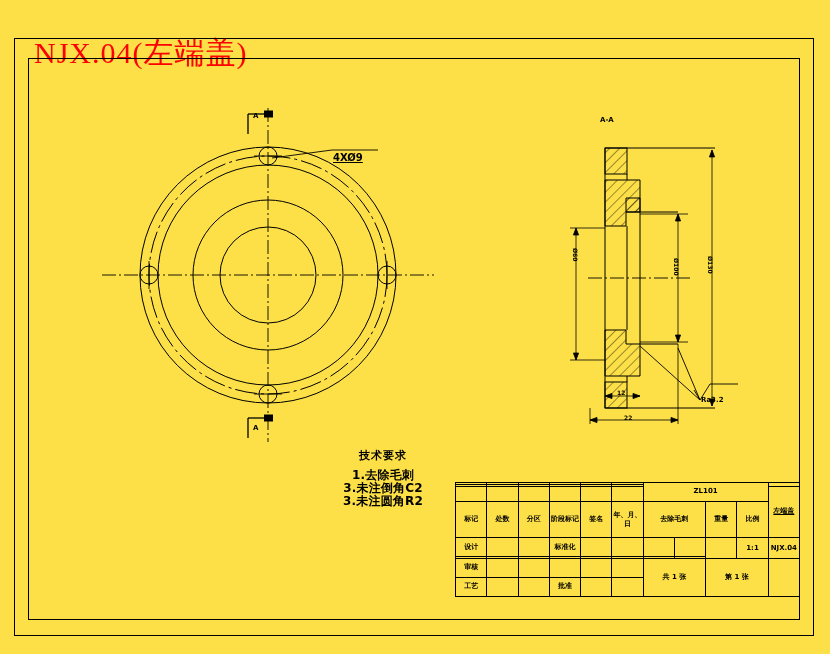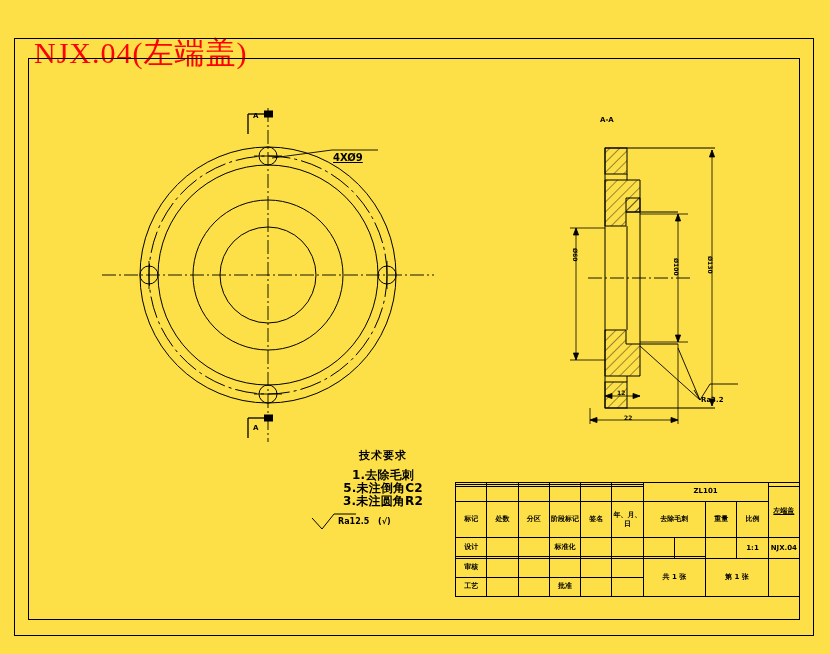--- a/index.html
+++ b/index.html
@@ -195,33 +195,22 @@
   <div class="dim-label vert" style="left:572px;top:248px;">Ø60</div>
   <div class="dim-label vert" style="left:673px;top:258px;">Ø100</div>
   <div class="dim-label vert" style="left:707px;top:256px;">Ø130</div>
   <div class="dim-label" style="left:617px;top:389px;">12</div>
   <div class="dim-label" style="left:624px;top:414px;">22</div>
   <div class="dim-label" style="left:701px;top:396px;font-size:7px;">Ra3.2</div>
 
   <div class="tech-block">
     <div class="tech-title">技术要求</div>
     <div class="tech-item">1.去除毛刺</div>
-    <div class="tech-item">5.未注倒角C2</div>
+    <div class="tech-item">3.未注倒角C2</div>
     <div class="tech-item">3.未注圆角R2</div>
-    <div class="tech-finish">
-      <svg width="120" height="18" viewBox="0 0 120 18">
-        <g fill="none" stroke="#000" stroke-width="1">
-          <line x1="2" y1="6" x2="12" y2="17"></line>
-          <line x1="12" y1="17" x2="24" y2="2"></line>
-          <line x1="24" y1="2" x2="46" y2="2"></line>
-        </g>
-      </svg>
-      <span class="lbl">Ra12.5</span>
-      <span class="lbl" style="left:68px;">(√)</span>
-    </div>
   </div>
 
   <div class="title-block">
     <table class="tb">
       <tbody>
           <tr>
         <td></td>
         <td></td>
         <td></td>
         <td></td>

